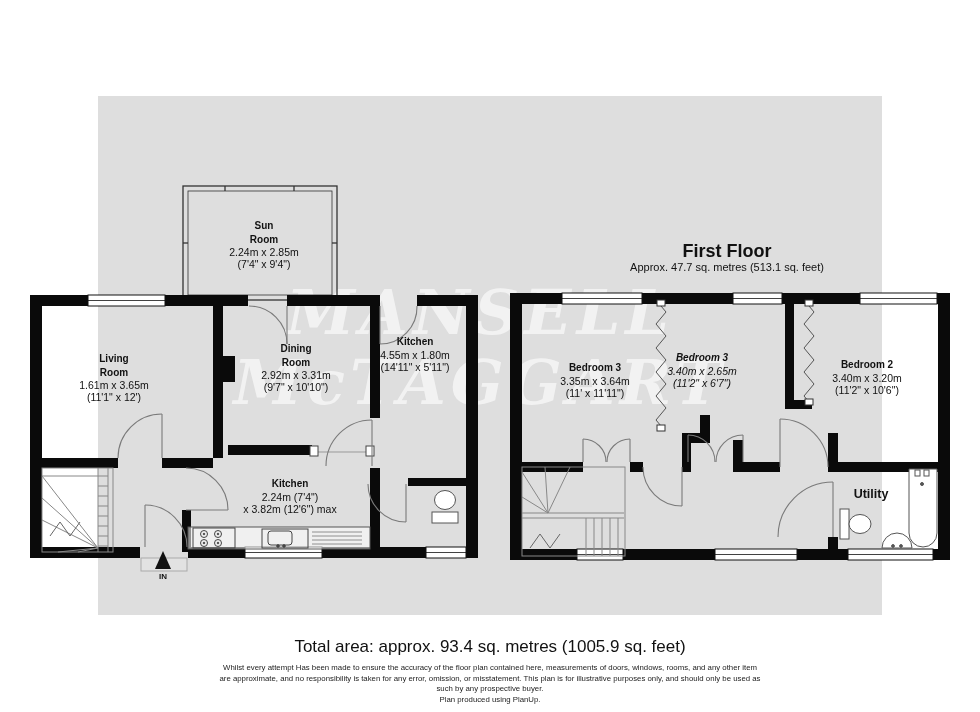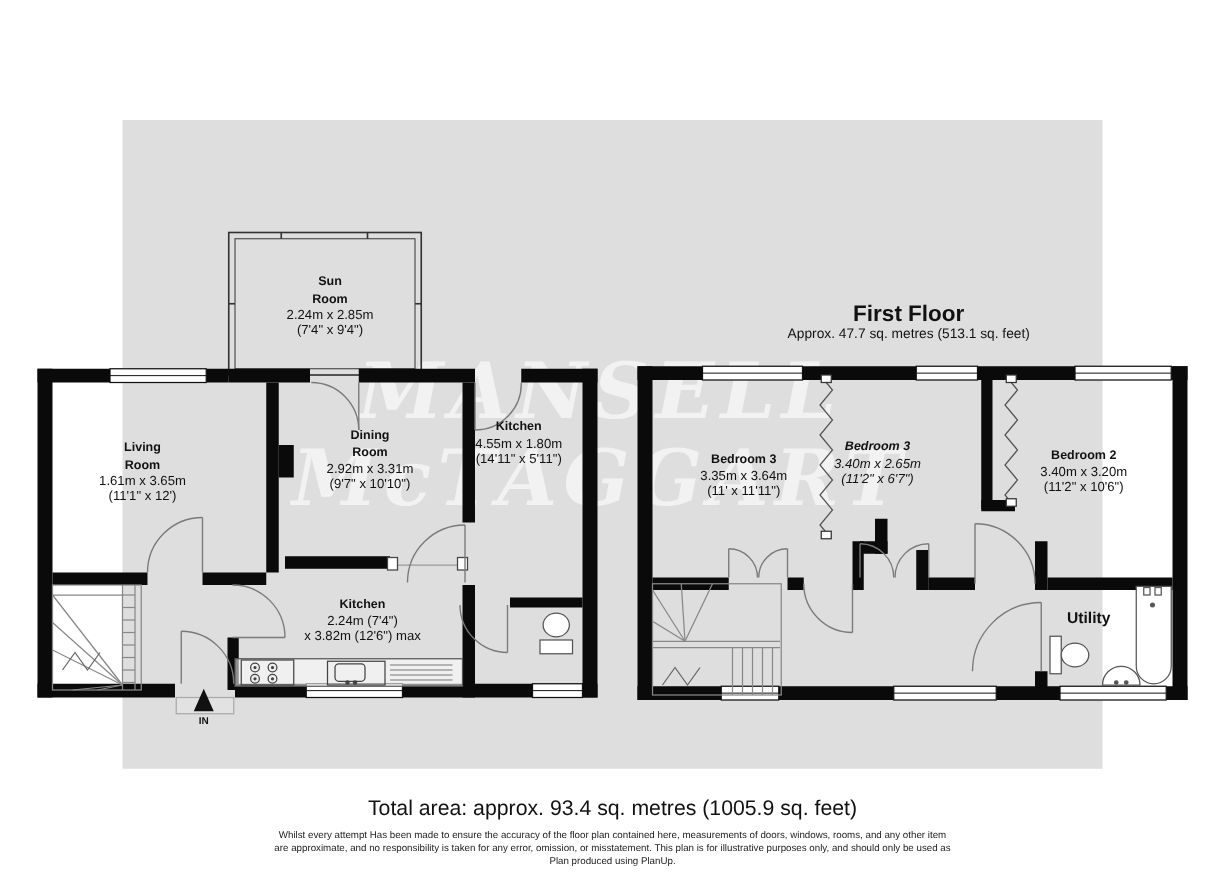--- a/index.html
+++ b/index.html
@@ -365,16 +365,17 @@
     <span class="rd">(11'2" x 10'6")</span>
   </div>
 
   <div class="lbl bath" style="left:871px;top:487px;">Utility</div>
 
   <div class="total">Total area: approx. 93.4 sq. metres (1005.9 sq. feet)</div>
 
   <div class="disc">
     <div>Whilst every attempt Has been made to ensure the accuracy of the floor plan contained here, measurements of doors, windows, rooms, and any other item</div>
     <div>are approximate, and no responsibility is taken for any error, omission, or misstatement. This plan is for illustrative purposes only, and should only be used as</div>
+    <div>such by any prospective buyer.</div>
     <div>Plan produced using PlanUp.</div>
   </div>
 
 </div>
 
 </body></html>

